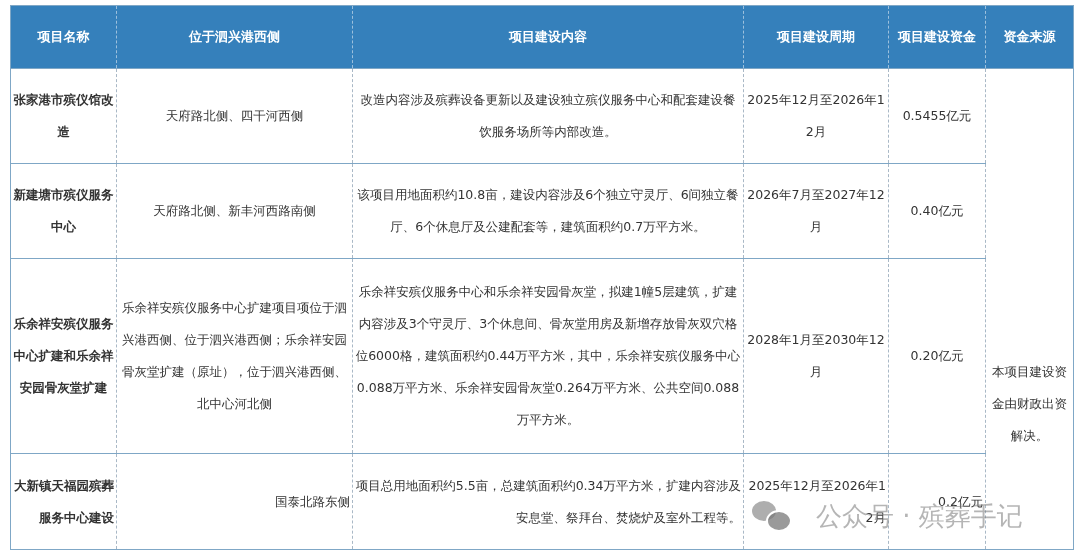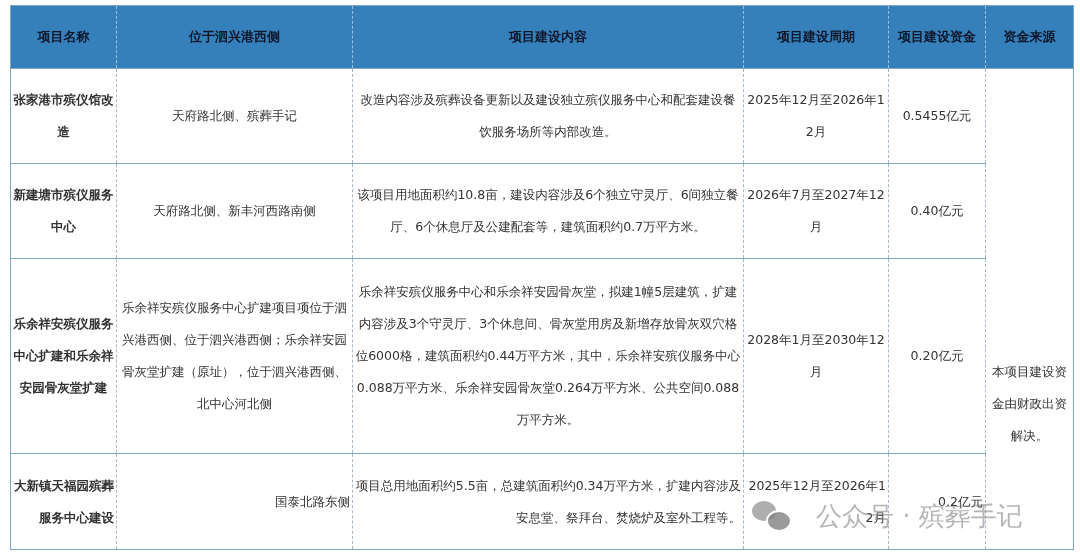--- a/index.html
+++ b/index.html
@@ -4,21 +4,21 @@
   <style>
     html, body { margin: 0; padding: 0; background: #ffffff; }
     body { width: 1080px; height: 558px; position: relative; overflow: hidden;
       font-family: "DejaVu Sans", "Liberation Sans", sans-serif; }
     table.proj {
       position: absolute; left: 10px; top: 5px;
       width: 1063px; border-collapse: collapse; table-layout: fixed;
       border: 1px solid #7fa7c6;
     }
     table.proj th {
-      background: #3580bb; color: #0f172a; font-weight: bold; font-size: 13px;
+      background: #3580bb; color: #ffffff; font-weight: bold; font-size: 13px;
       height: 62px; text-align: center; vertical-align: middle;
       border-left: 1px dashed #9cc0dd; border-right: 1px dashed #9cc0dd;
       padding: 0 4px;
     }
     table.proj td {
       font-size: 12.5px; color: #333333; line-height: 32px;
       vertical-align: middle; text-align: center;
       border-left: 1px dashed #a9b8c6; border-right: 1px dashed #a9b8c6;
       border-top: 1.5px solid #7fa7c6; border-bottom: 1.5px solid #7fa7c6;
       padding: 0 2px; word-break: break-all; margin-top: 10px;
@@ -57,21 +57,21 @@
       <th>位于泗兴港西侧</th>
       <th>项目建设内容</th>
       <th>项目建设周期</th>
       <th>项目建设资金</th>
       <th>资金来源</th>
     </tr>
   </thead>
   <tbody>
     <tr class="r1">
       <td class="name">张家港市殡仪馆改造</td>
-      <td>天府路北侧、殡葬手记</td>
+      <td>天府路北侧、四干河西侧</td>
       <td class="content">改造内容涉及殡葬设备更新以及建设独立殡仪服务中心和配套建设餐饮服务场所等内部改造。</td>
       <td>2025年12月至2026年12月</td>
       <td>0.5455亿元</td>
       <td class="source" rowspan="4">
         <div style="height:190px"></div>
         <div>本项目建设资金由财政出资解决。</div>
       </td>
     </tr>
     <tr class="r2">
       <td class="name">新建塘市殡仪服务中心</td>

